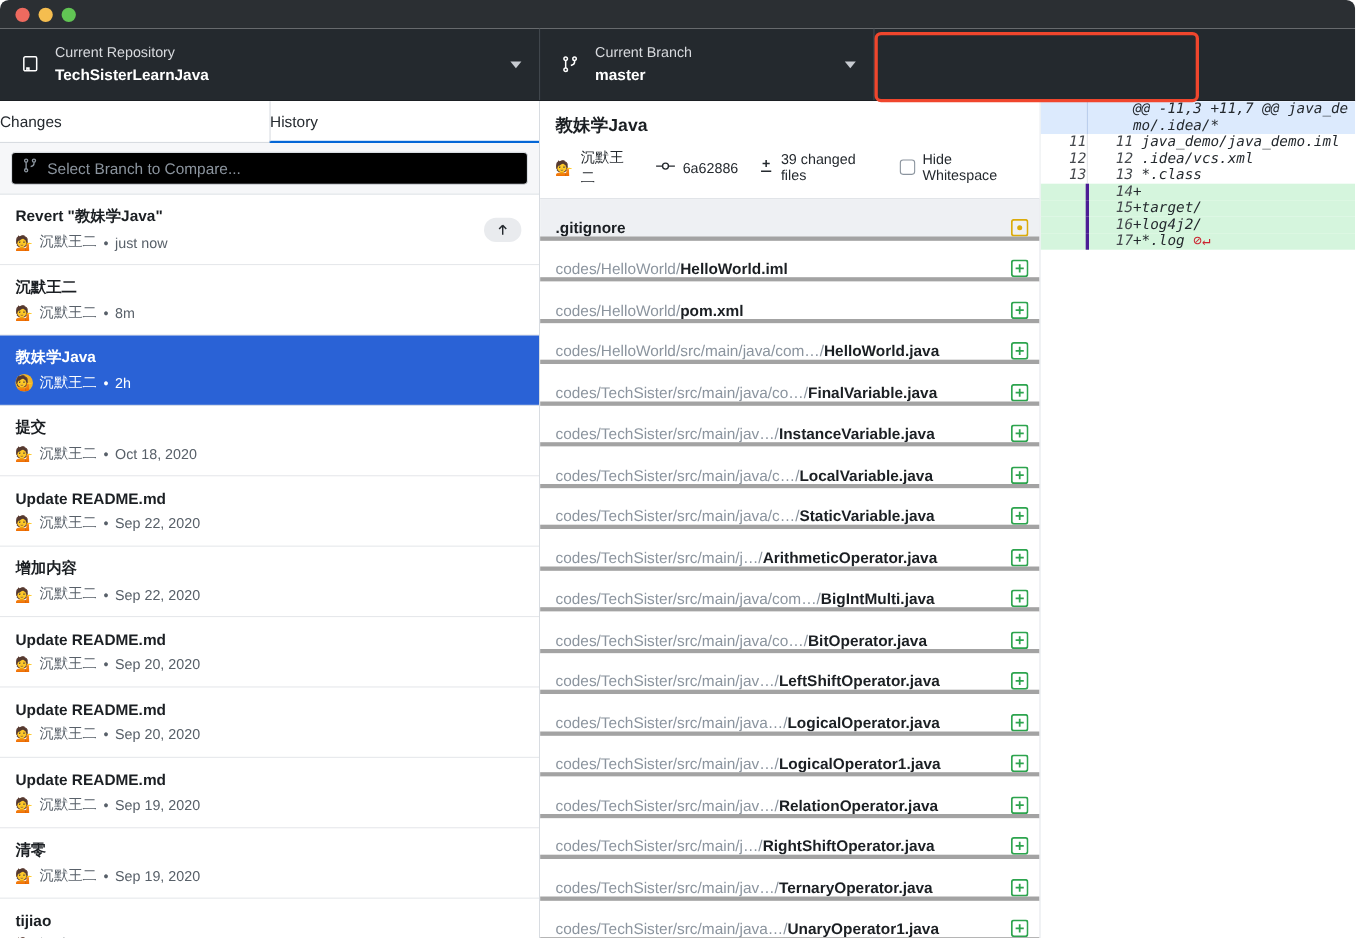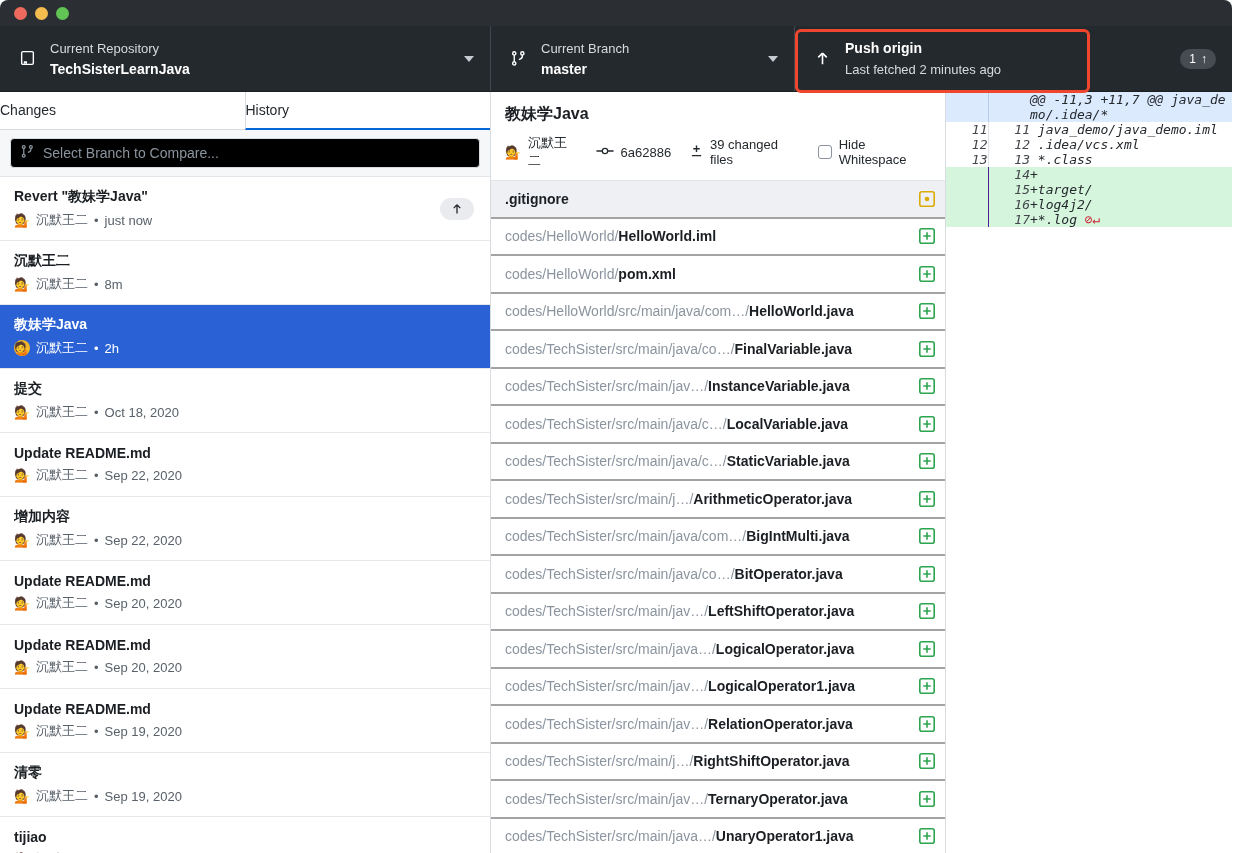--- a/index.html
+++ b/index.html
@@ -139,23 +139,23 @@
   .commit-header { padding: 12px 14px 10px 14px; border-bottom: 1px solid #e1e4e8; background:#fff; }
   .ch-title { font-size: 16px; font-weight: bold; color: #1b1f23; margin-bottom: 9px; }
   .ch-meta { display: flex; align-items: center; gap: 7px; font-size: 13px; color: #24292e; flex-wrap: nowrap; }
   .ch-meta .sep { width: 5px; }
   .ch-sha { font-size: 13px; color: #24292e; }
   .ch-check { width: 14px; height: 14px; border: 1.5px solid #8b949e; border-radius: 3px; flex:0 0 14px; }
 
   .filelist { flex: 1; overflow: hidden; }
   .filerow {
     height: 37.5px;
-    display: flex; align-items: center;
+    display: flex; align-items: flex-end;
     padding: 0 10px 0 14px;
-    border-bottom: 2px solid #a3a3a3;
+    border-bottom: 4px solid #a3a3a3;
     gap: 8px;
     background: #ffffff;
   }
   .filerow.selected { background: #eef0f3; }
   .fpath {
     flex: 1; min-width: 0;
     font-size: 14px; color: #8b949e;
     white-space: nowrap; overflow: hidden;
     text-align: left;
   }
@@ -171,21 +171,21 @@
     color: #44484d; user-select: none; white-space: nowrap;
   }
   .gut.left { width: 42px; }
   .gut.right { width: 42px; border-left: 1px solid #c9d6ea; }
   .code { padding: 3px 6px 3px 8px; color: #24292e; white-space: pre-wrap; word-break: break-all; }
   tr.hunk td { background: #dceafd; }
   tr.hunk .gut.right { border-left-color: #b7cdeb; }
   tr.ctx td { background: #ffffff; }
   tr.ctx .gut.right { border-left: 1px solid #e1e4e8; }
   tr.add td { background: #d5f5dd; }
-  tr.add .gut.right { border-left: 1px solid #4c1d95; margin-left: 23px; }
+  tr.add .gut.right { border-left: 3px solid #4c1d95; margin-left: 23px; }
   .nonl { color: #cb2431; }
 </style>
 </head>
 <body>
 
 <div id="app">
 
   <div class="titlebar">
     <div class="tl-dot tl-close"></div>
     <div class="tl-dot tl-min"></div>
@@ -217,35 +217,20 @@
           <path d="M4 4.8v6.3M11.6 4.8v1.4c0 1.8-1.6 2.4-3.2 2.8"></path>
         </svg>
       </span>
       <span class="tb-text">
         <span class="tb-label">Current Branch</span><br>
         <span class="tb-value">master</span>
       </span>
       <span class="tb-caret"></span>
     </div>
 
-    <div class="tb-cell tb-push">
-      <span class="tb-icon">
-        <svg width="17" height="17" viewBox="0 0 16 16" fill="none" stroke="#ffffff" stroke-width="1.5">
-          <path d="M8 13.5V3M8 3L4 7M8 3l4 4"></path>
-        </svg>
-      </span>
-      <span class="tb-text">
-        <span class="tb-value">Push origin</span><br>
-        <span class="tb-label">Last fetched 2 minutes ago</span>
-      </span>
-      <span class="push-badge">
-        <span>1</span>
-        <span>↑</span>
-      </span>
-    </div>
 
     <div class="push-wrap"></div>
   </div>
 
   <div class="body">
 
     <div class="sidebar">
 
       <div class="tabs">
         <div class="tab">

